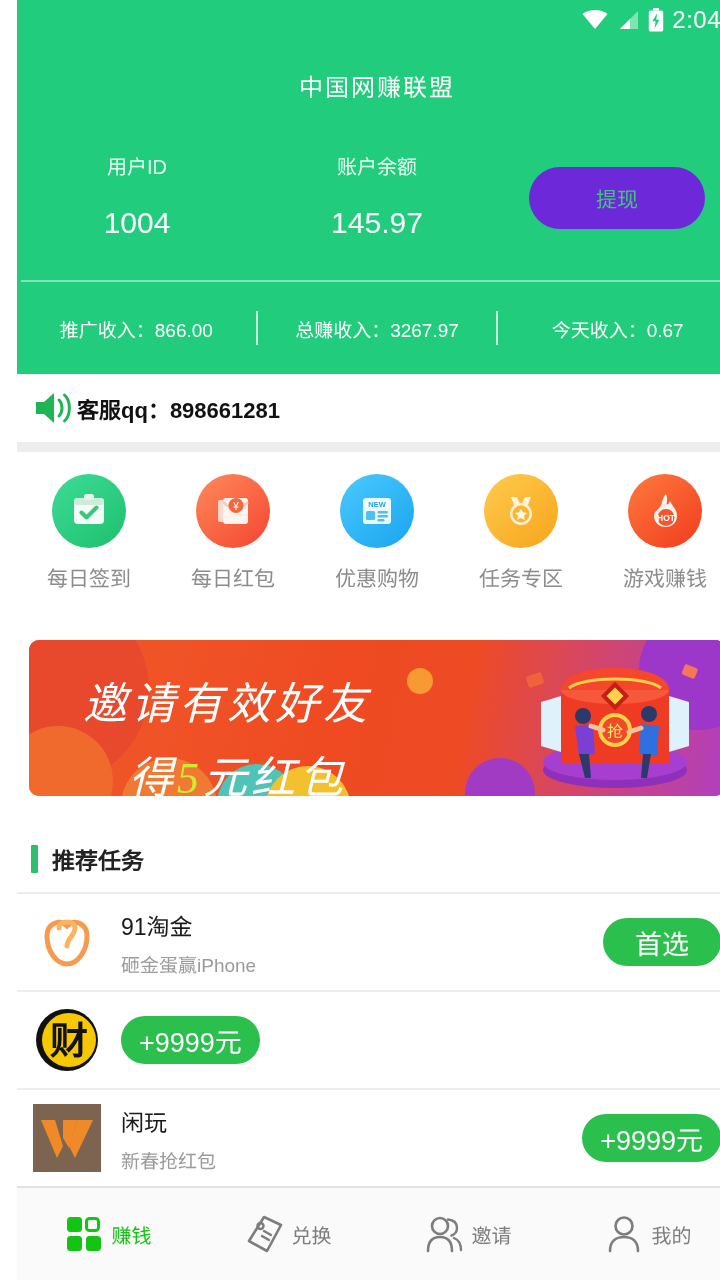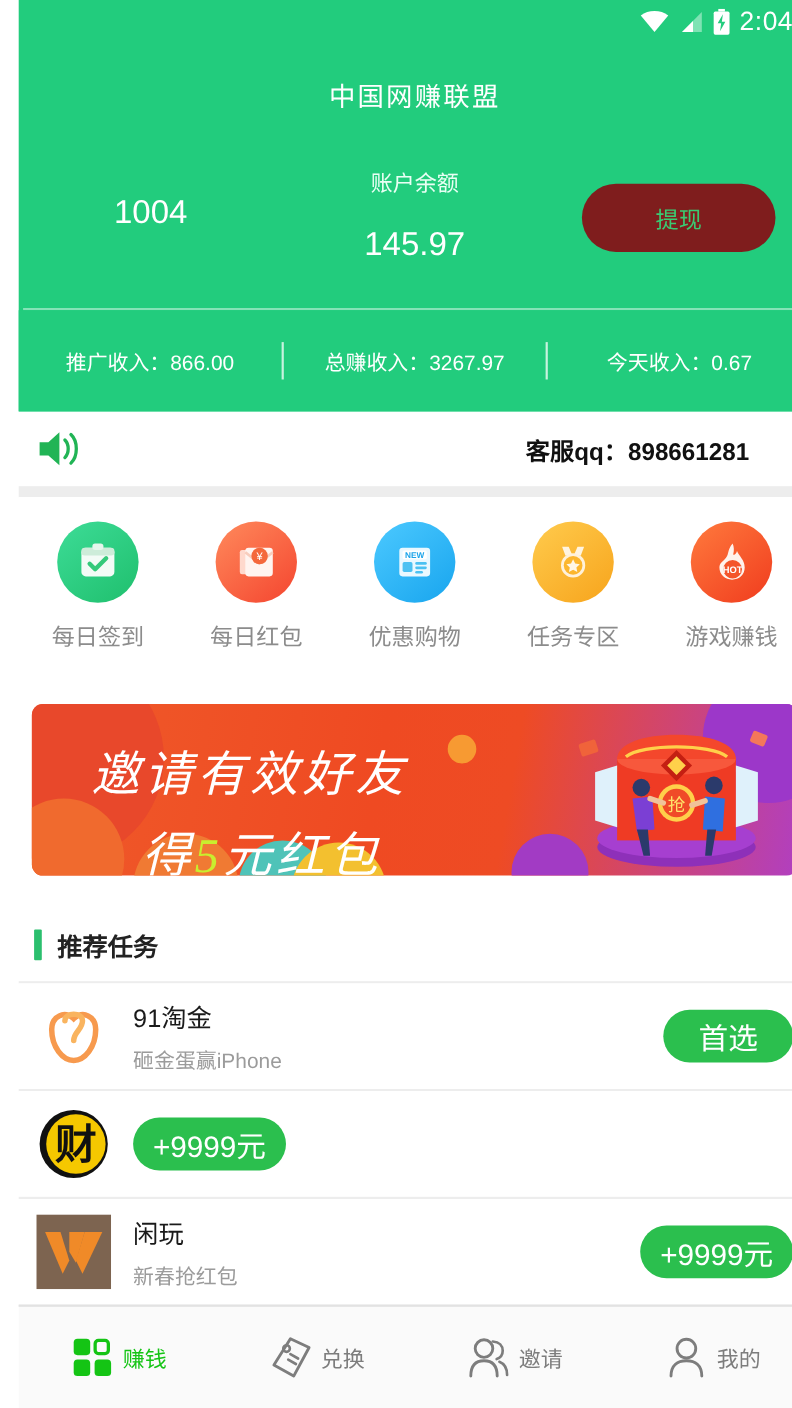--- a/index.html
+++ b/index.html
@@ -27,38 +27,38 @@
     letter-spacing:2px;
   }
   .account{
     display:flex; align-items:flex-start; padding:48px 0 40px;
   }
   .acct-col{ width:240px; text-align:center; }
   .acct-label{ color:#e9fff4; font-size:20px; display:block; }
   .acct-value{ color:#ffffff; font-size:30px; display:block; margin-top:26px; }
   .acct-btn-wrap{ flex:1; display:flex; justify-content:center; padding-top:16px; }
   .withdraw-btn{
-    width:176px; height:62px; background:#7f1d1d; border:none; border-radius:32px;
+    width:176px; height:62px; background:#6d28d9; border:none; border-radius:32px;
     color:#3ACB72; font-size:21px; font-family:Liberation Serif, serif; cursor:pointer;
   }
   .hdr-divider{ height:2px; background:rgba(255,255,255,.45); margin:0 4px; }
 
   
   .stats{
     background:#22CC7D; display:flex; align-items:center; height:92px;
   }
   .stat{ flex:1; text-align:center; color:#ffffff; font-size:19px; }
   .stat-sep{ width:2px; height:34px; background:rgba(255,255,255,.75); }
 
   
   .notice{
     height:68px; background:#fff; display:flex; align-items:center; padding:0 16px;
   }
   .notice-text{
-    flex:1; text-align:right; font-size:22px; color:#111; padding-right:40px;
+    flex:1; text-align:left; font-size:22px; color:#111; padding-right:40px;
     font-weight:bold;
   }
   .gray-gap{ height:10px; background:#ededed; }
 
   
   .quickmenu{
     background:#fff; display:flex; padding:22px 0 26px;
   }
   .qm-item{ flex:1; text-align:center; cursor:pointer; }
   .qm-circle{
@@ -140,20 +140,21 @@
       <path d="M9.2 5 L4.4 13.2 L7.6 13.2 L6.6 20.5 L11.4 11.8 L8.2 11.8 Z" fill="#22CC7D"></path>
     </svg>
     <span class="sb-time">2:04</span>
   </div>
 
   <div class="header">
     <div class="app-title">中国网赚联盟</div>
 
     <div class="account">
       <div class="acct-col">
+        <span class="acct-label">用户ID</span>
         <span class="acct-value">1004</span>
       </div>
       <div class="acct-col">
         <span class="acct-label">账户余额</span>
         <span class="acct-value">145.97</span>
       </div>
       <div class="acct-btn-wrap">
         <button class="withdraw-btn">提现</button>
       </div>
     </div>

